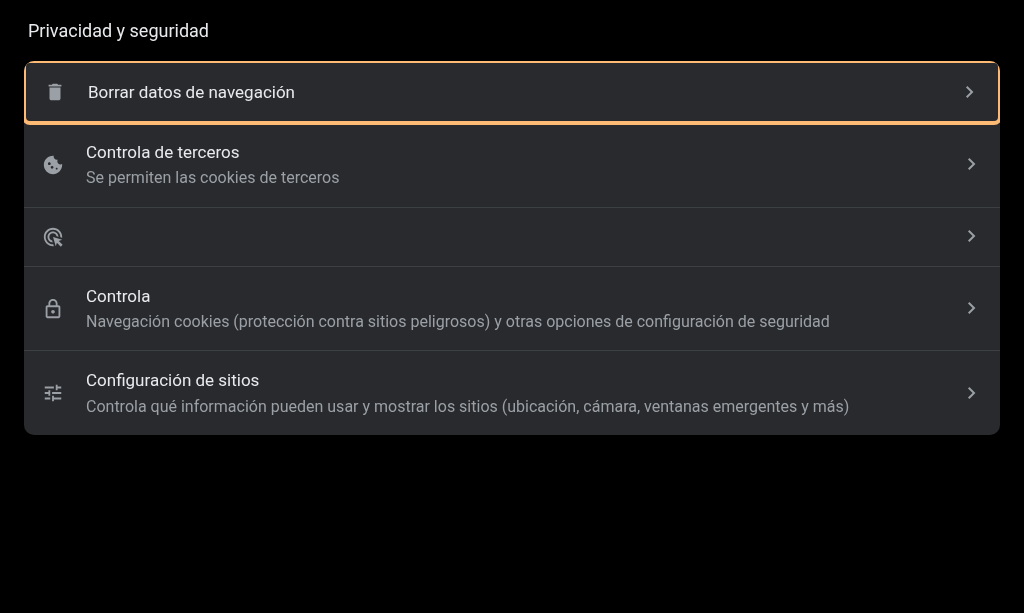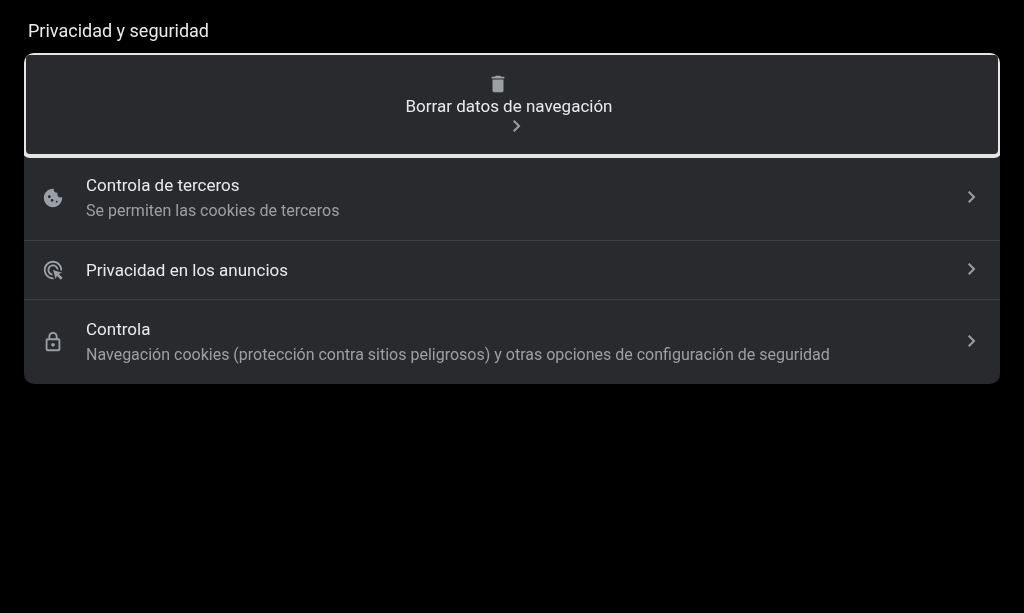--- a/index.html
+++ b/index.html
@@ -12,46 +12,45 @@
       font-family: -apple-system, BlinkMacSystemFont, 'Segoe UI', Roboto, Arial, sans-serif;
       width: 1024px;
       height: 613px;
       padding: 20px 24px;
       color: #e8eaed;
     }
     .section-title {
       font-size: 18px;
       font-weight: 400;
       color: #e8eaed;
-      margin-bottom: 12px;
+      margin-bottom: 20px;
       margin-left: 4px;
     }
     .panel {
       background: #292a2d;
       border-radius: 10px;
       overflow: hidden;
     }
     .row {
       display: flex;
       align-items: center;
       padding: 18px 24px 18px 18px;
       border-bottom: 1px solid #3c4043;
       cursor: pointer;
       position: relative;
     }
     .row:last-child {
       border-bottom: none;
     }
     .row.highlighted {
-      border: 4px solid #e5e5e5;
+      border: 4px solid #fdba74;
       border-radius: 8px;
       margin: -2px;
       z-index: 1;
       background: #292a2d;
-      flex-direction: column;
     }
     .icon-wrap {
       width: 44px;
       display: flex;
       align-items: center;
       justify-content: flex-start;
       color: #9aa0a6;
       flex-shrink: 0;
     }
     .icon-wrap svg {
@@ -129,21 +128,20 @@
     </div>
   </div>
 
   <div class="row">
     <div class="icon-wrap">
       <svg viewBox="0 0 24 24">
           <path d="M11.71 17.99C8.53 17.84 6 15.22 6 12c0-3.31 2.69-6 6-6 3.22 0 5.84 2.53 5.99 5.71l-2.1-.63C15.48 9.31 13.89 8 12 8c-2.21 0-4 1.79-4 4 0 1.89 1.31 3.48 3.08 3.89l.63 2.1zM22 12c0 .3-.01.6-.04.9l-1.97-.59c.01-.1.01-.21.01-.31 0-4.42-3.58-8-8-8s-8 3.58-8 8 3.58 8 8 8c.1 0 .21 0 .31-.01l.59 1.97c-.3.03-.6.04-.9.04-5.52 0-10-4.48-10-10S6.48 2 12 2s10 4.48 10 10zm-3.77 4.26L22 15l-10-3 3 10 1.26-3.77 4.27 4.27 1.98-1.98-4.28-4.26z"></path>
         </svg>
     </div>
     <div class="text-wrap">
-      <div class="row-title">Privacidad en los anuncios</div>
     </div>
     <div class="arrow">
       <svg viewBox="0 0 8 12">
           <path d="M0 10.59L4.58 6 0 1.41 1.41 0l6 6-6 6z"></path>
         </svg>
     </div>
   </div>
 
   <div class="row">
     <div class="icon-wrap">
@@ -155,14 +153,30 @@
       <div class="row-title">Controla</div>
       <div class="row-desc">Navegación cookies (protección contra sitios peligrosos) y otras opciones de configuración de seguridad</div>
     </div>
     <div class="arrow">
       <svg viewBox="0 0 8 12">
           <path d="M0 10.59L4.58 6 0 1.41 1.41 0l6 6-6 6z"></path>
         </svg>
     </div>
   </div>
 
+  <div class="row">
+    <div class="icon-wrap">
+      <svg viewBox="0 0 24 24">
+          <path d="M3 17v2h6v-2H3zM3 5v2h10V5H3zm10 16v-2h8v-2h-8v-2h-2v6h2zM7 9v2H3v2h4v2h2V9H7zm14 4v-2H11v2h10zm-6-4h2V7h4V5h-4V3h-2v6z"></path>
+        </svg>
+    </div>
+    <div class="text-wrap">
+      <div class="row-title">Configuración de sitios</div>
+      <div class="row-desc">Controla qué información pueden usar y mostrar los sitios (ubicación, cámara, ventanas emergentes y más)</div>
+    </div>
+    <div class="arrow">
+      <svg viewBox="0 0 8 12">
+          <path d="M0 10.59L4.58 6 0 1.41 1.41 0l6 6-6 6z"></path>
+        </svg>
+    </div>
+  </div>
 
 </div>
 
 </body></html>

